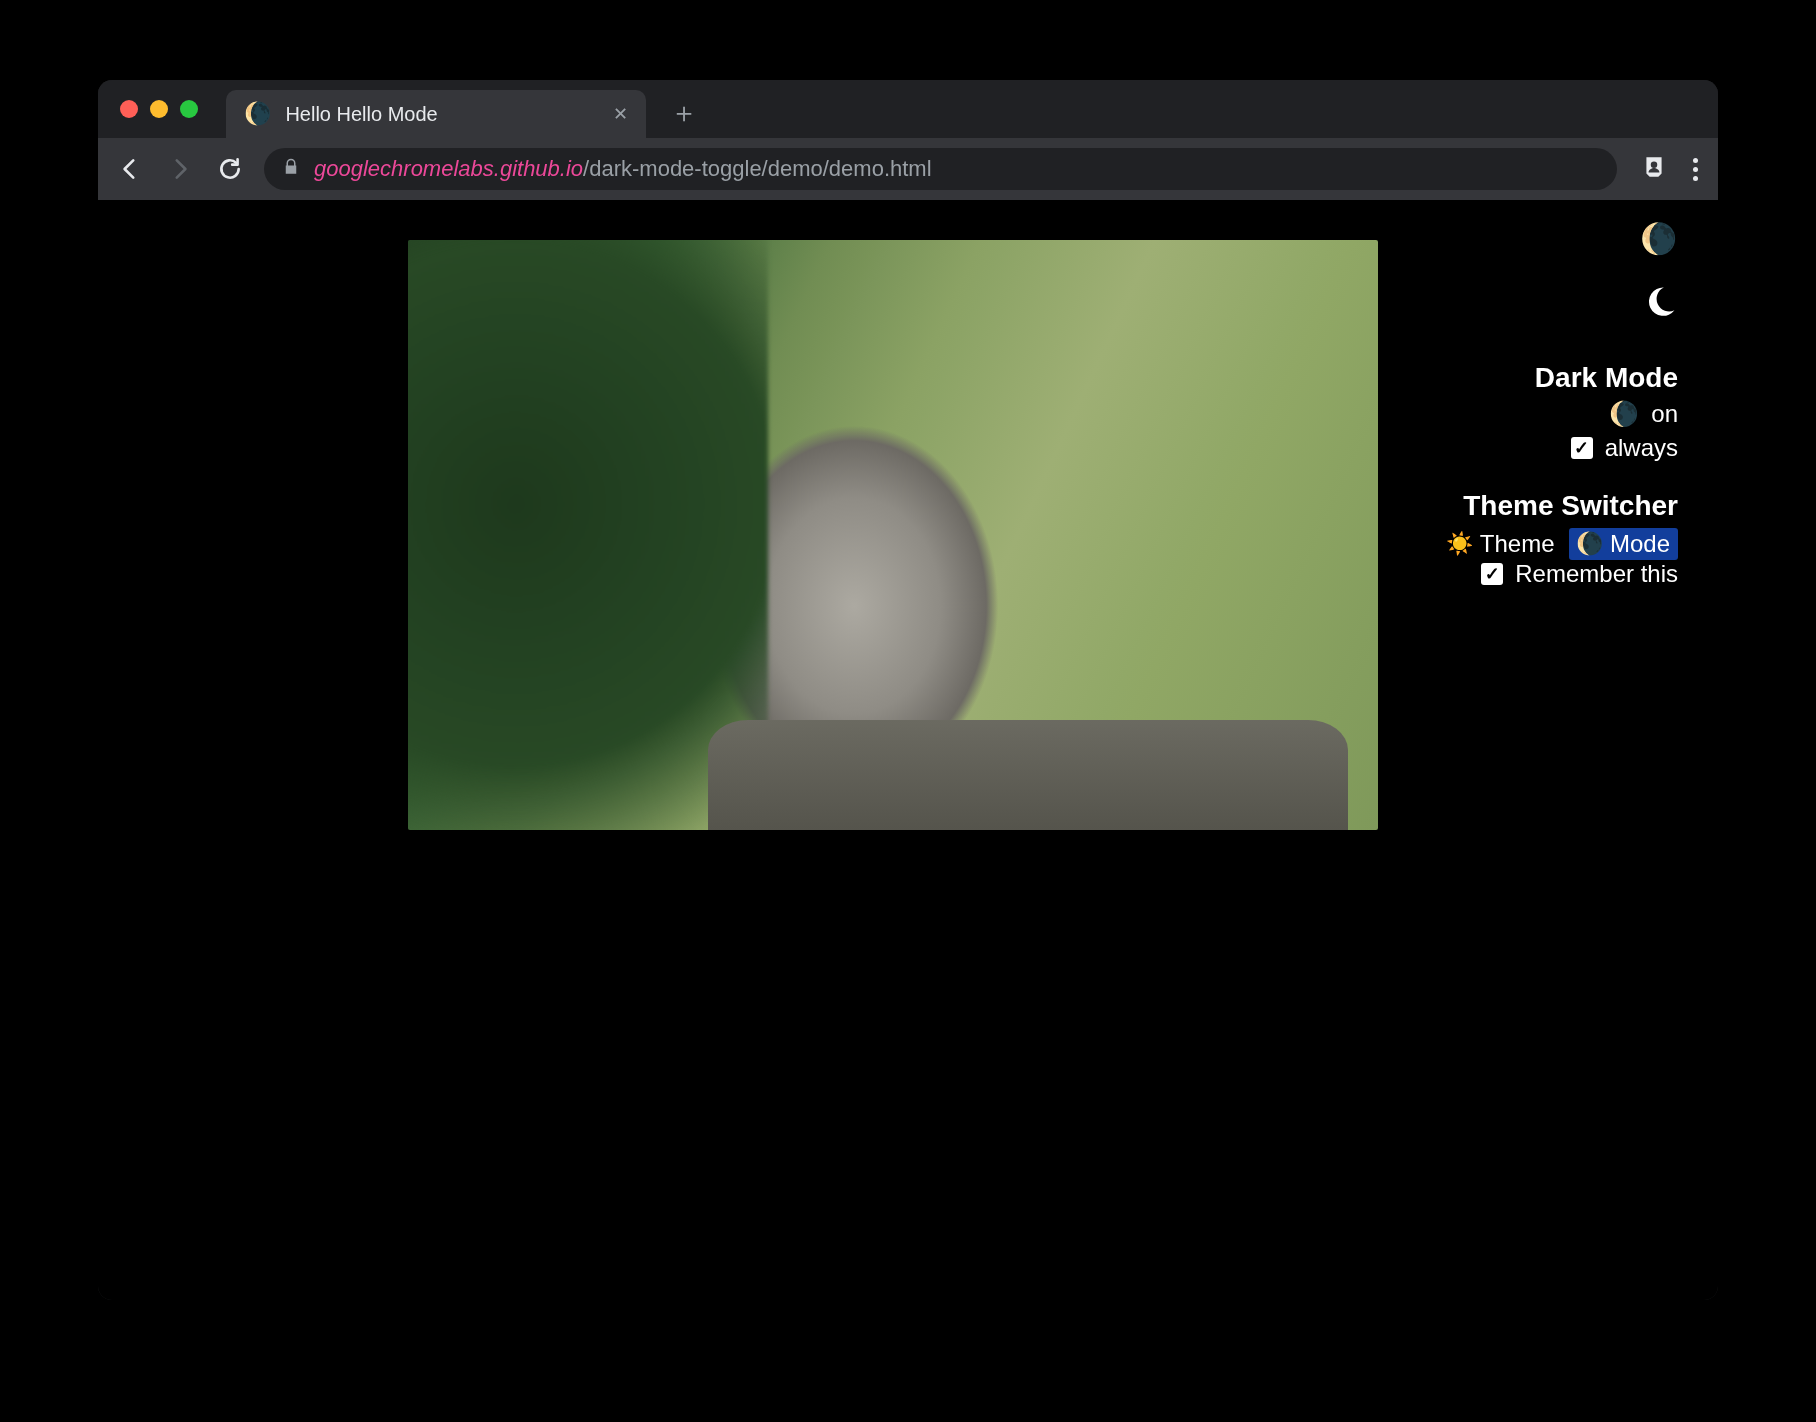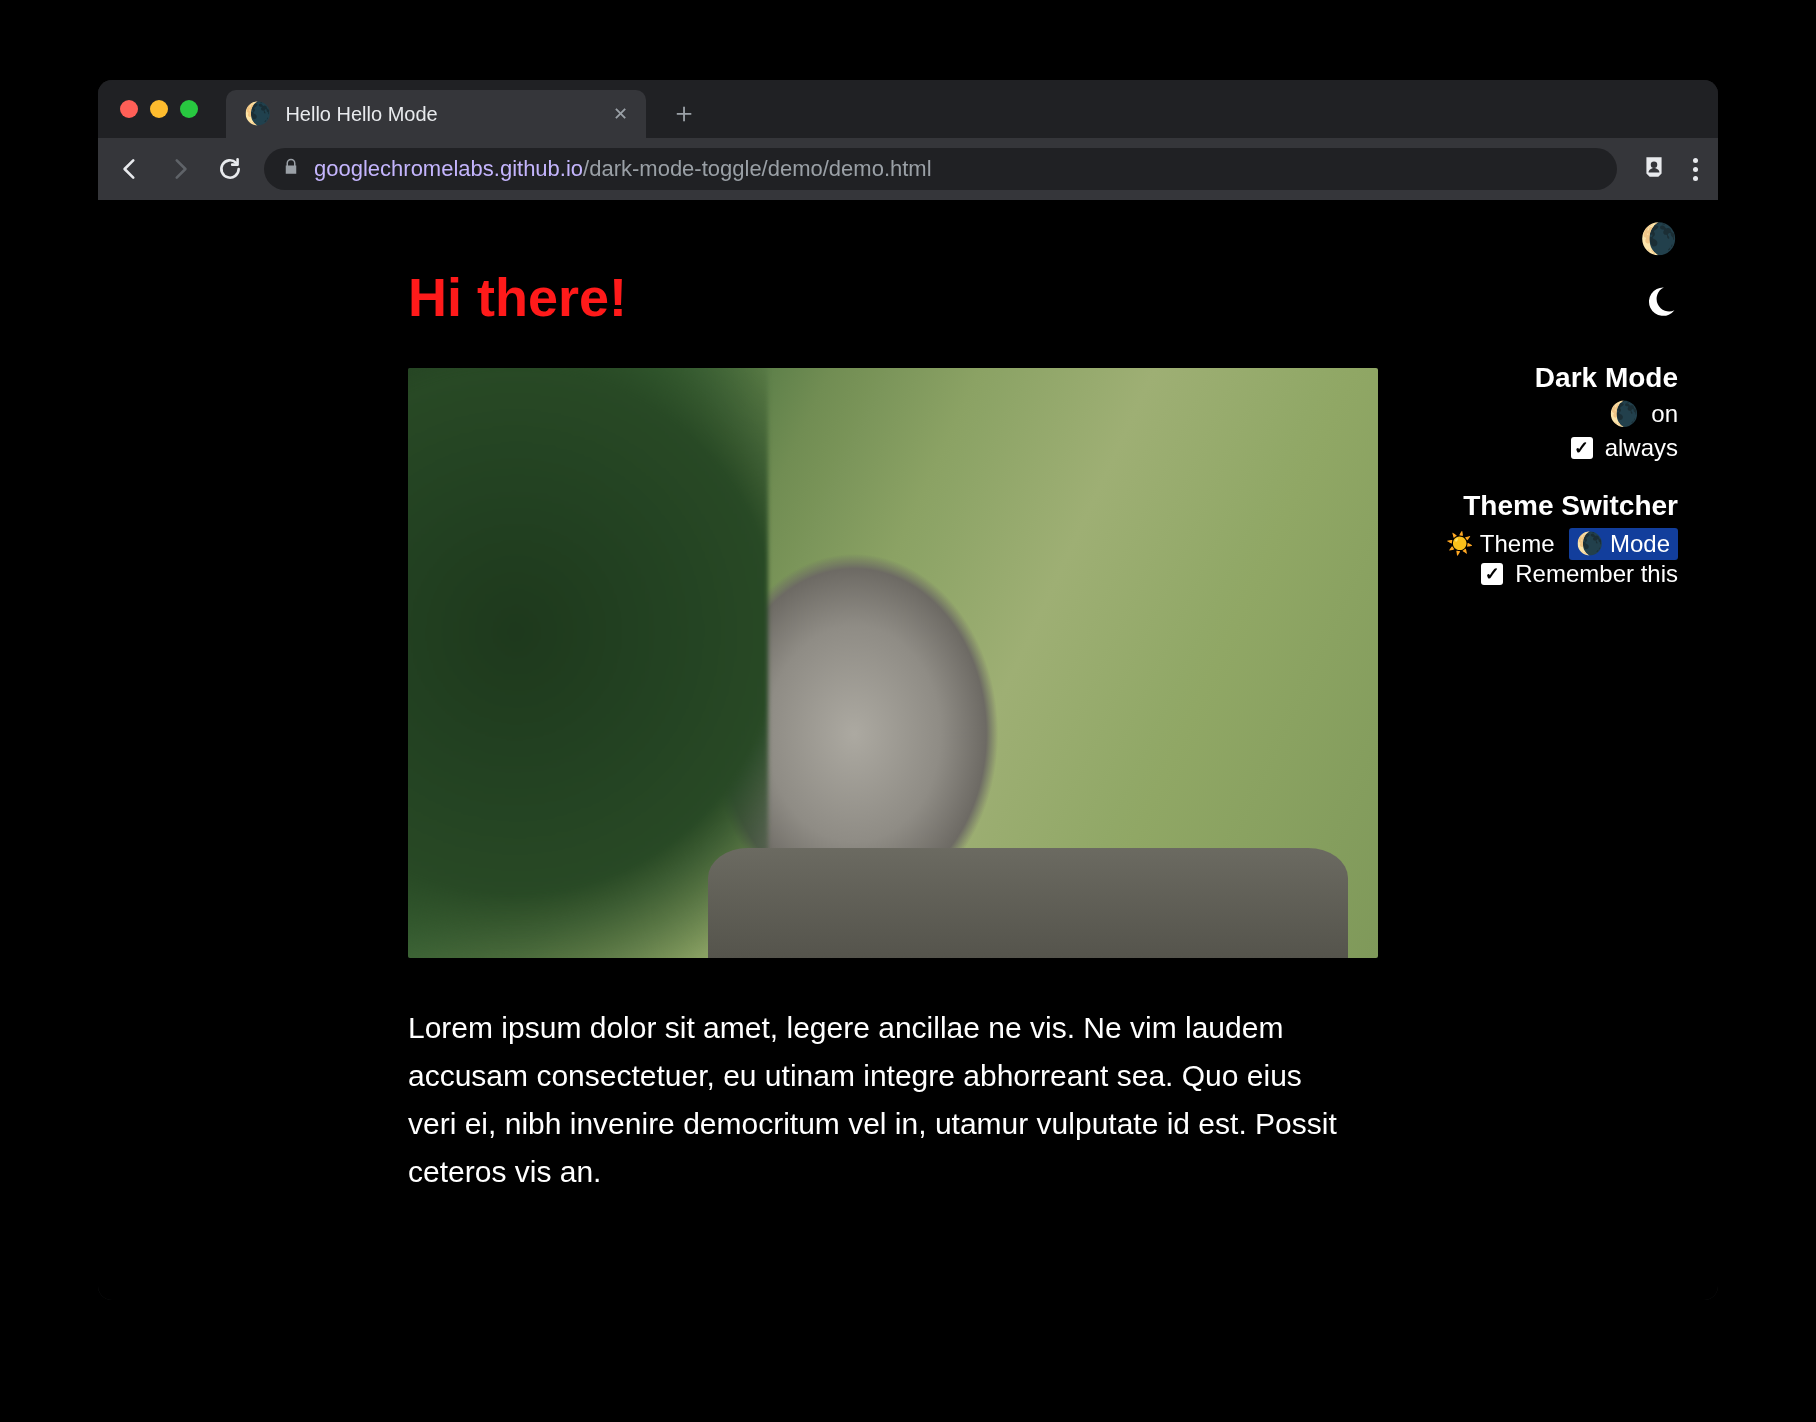--- a/index.html
+++ b/index.html
@@ -91,21 +91,21 @@
     background: #202124;
     border-radius: 21px;
     display: flex;
     align-items: center;
     padding: 0 18px;
     gap: 14px;
     font-size: 22px;
   }
   .omnibox .lock svg { width: 18px; height: 18px; fill: #9aa0a6; }
   .omnibox .url { color: #9aa0a6; white-space: nowrap; }
-  .omnibox .url .host { color: #c4b5fd; }
+  .omnibox .url .host { color: #ec4899; font-style: italic; }
 
   .rightctl { display:flex; align-items:center; gap:22px; margin-left:6px; }
   .rightctl svg { width:26px; height:26px; fill:#e8eaed; }
   .kebab { display:flex; flex-direction:column; gap:4px; cursor:pointer; padding:4px;}
   .kebab span{ width:5px; height:5px; background:#e8eaed; border-radius:50%; }
 
   
   .page {
     background: #000;
     color: #fff;
@@ -263,23 +263,21 @@
         <span></span>
           <span></span>
           <span></span>
       </span>
     </div>
   </div>
 
   <div class="page">
 
     <div class="main">
-      <h1 class="hi">Hi there!</h1>
       <div class="hero"></div>
-      <p class="para">Lorem ipsum dolor sit amet, legere ancillae ne vis. Ne vim laudem accusam consectetuer, eu utinam integre abhorreant sea. Quo eius veri ei, nibh invenire democritum vel in, utamur vulputate id est. Possit ceteros vis an.</p>
     </div>
 
     <div class="side">
       <span class="moonimg">🌘</span>
       <span class="crescent">
         <svg viewBox="0 0 24 24">
             <path d="M14 2.5a10 10 0 1 0 7.5 16A8 8 0 0 1 14 2.5z"></path>
           </svg>
       </span>
 

